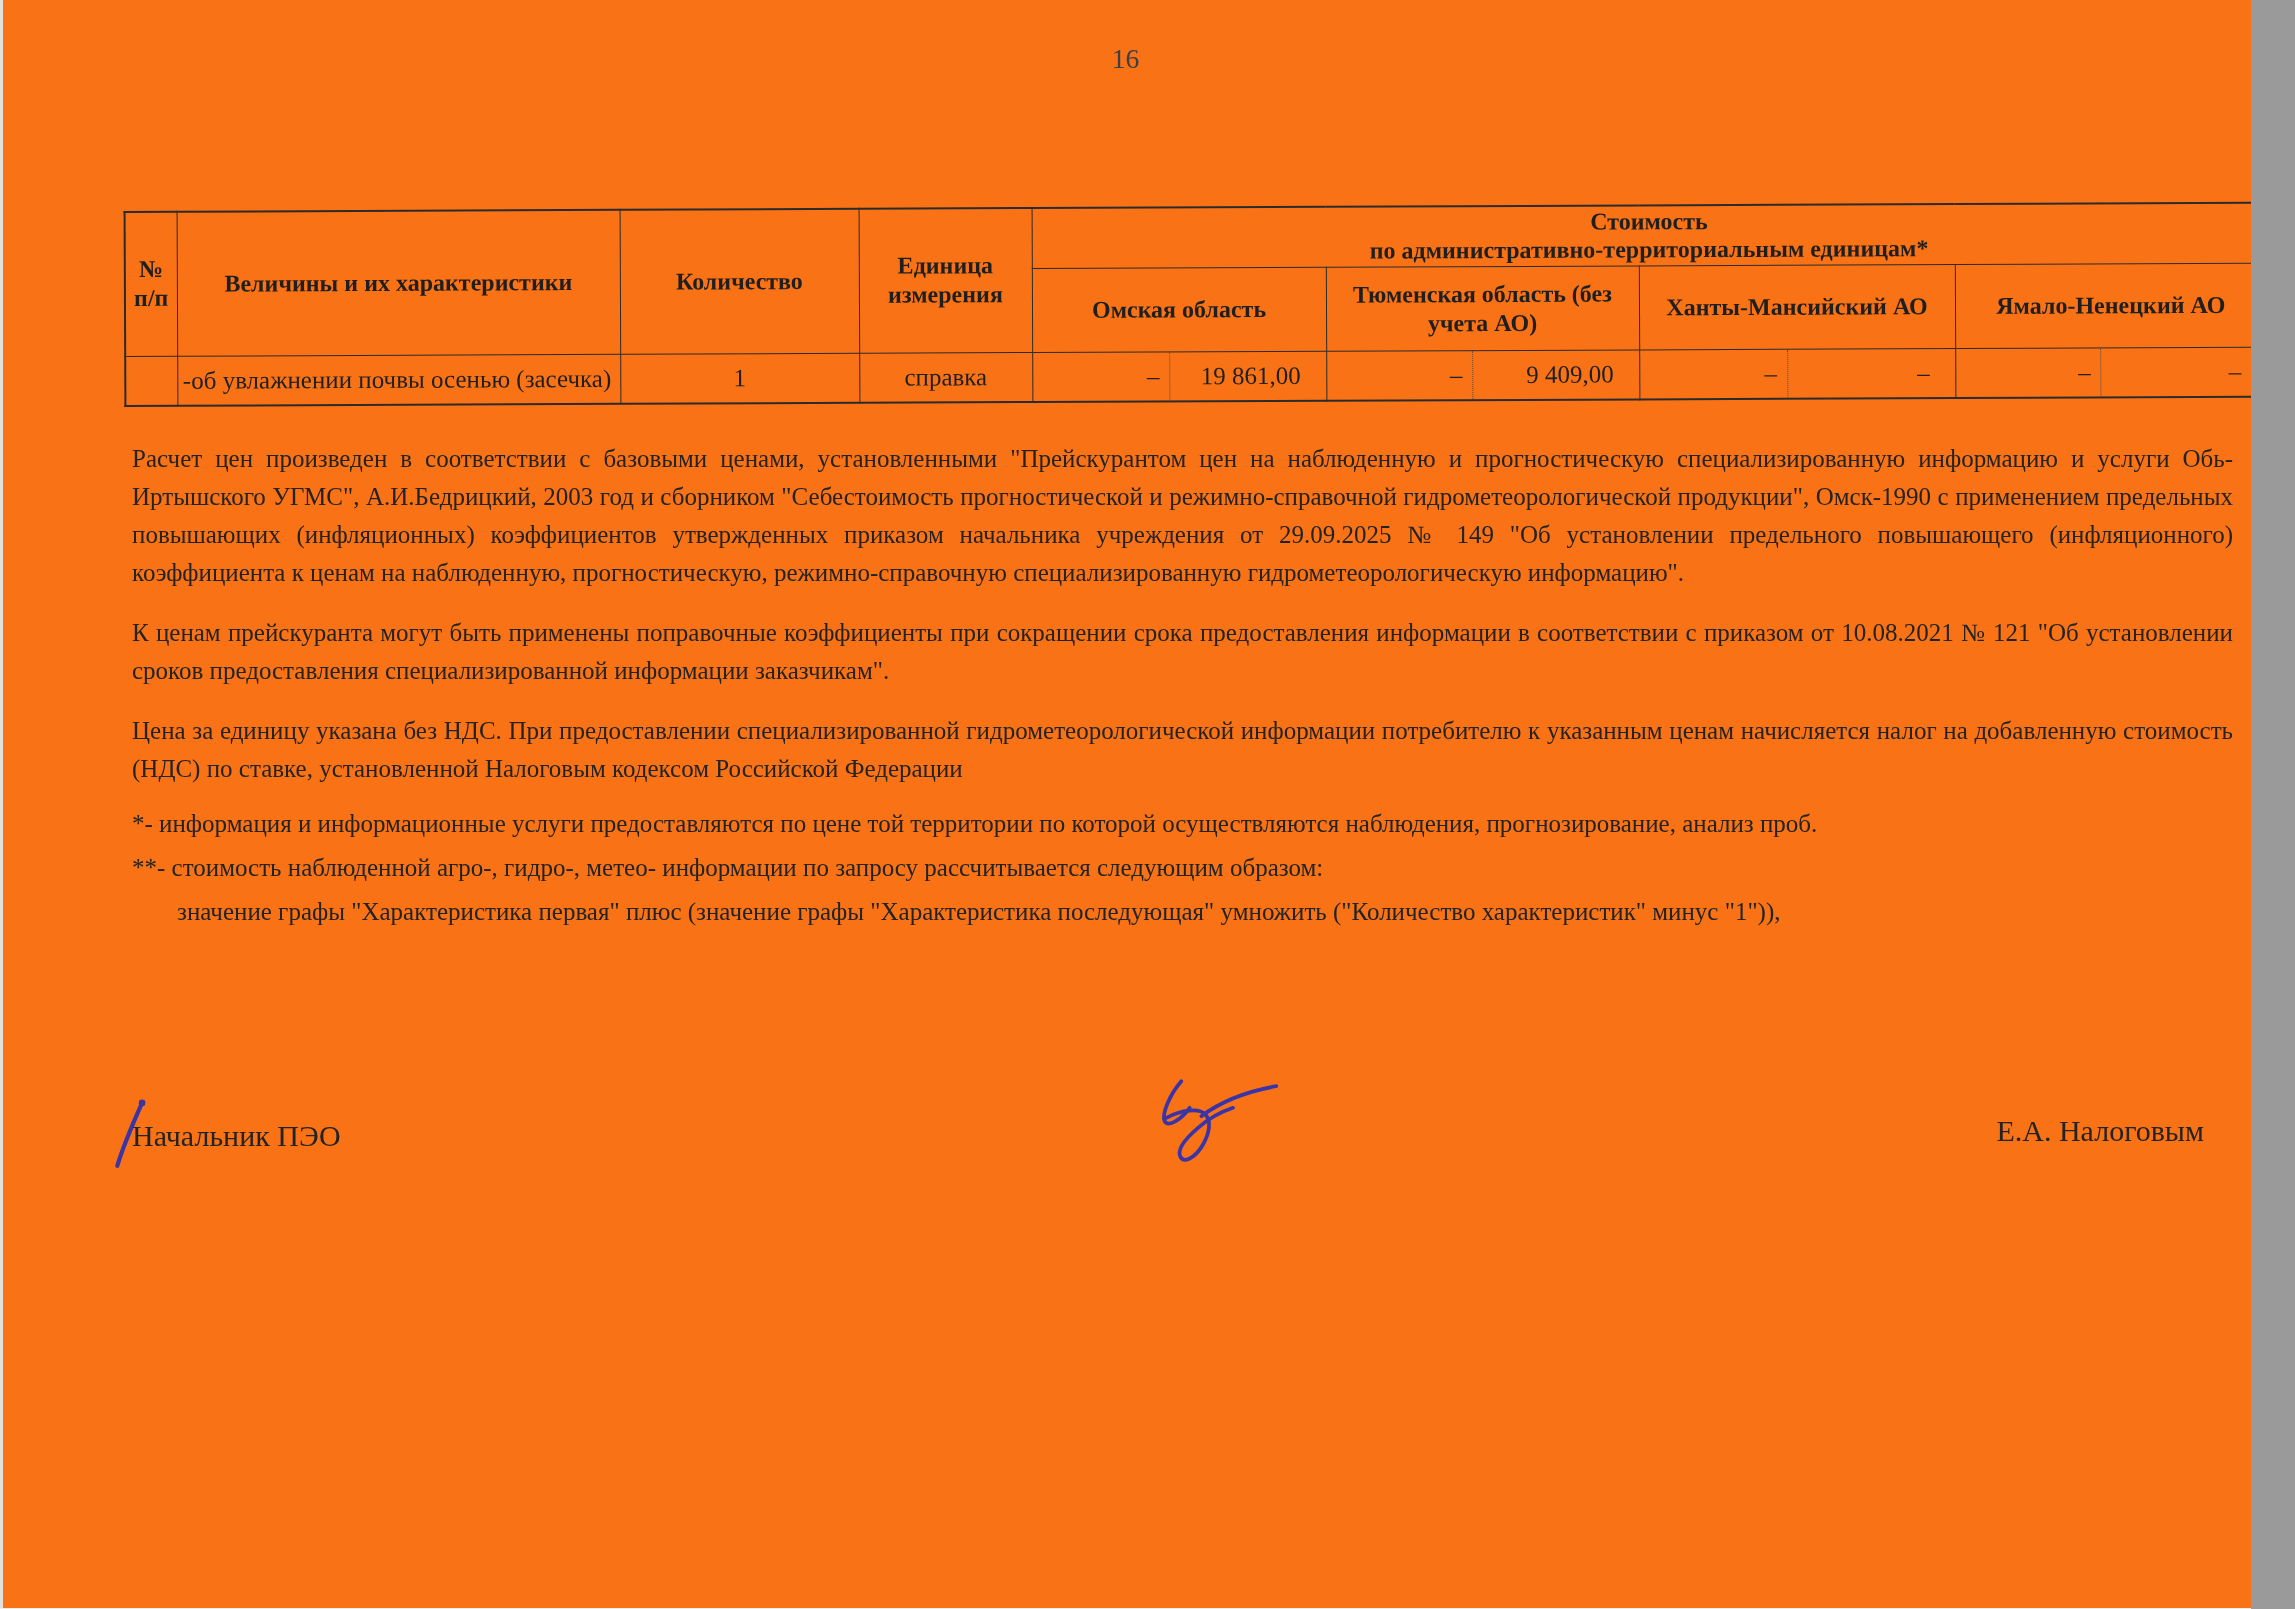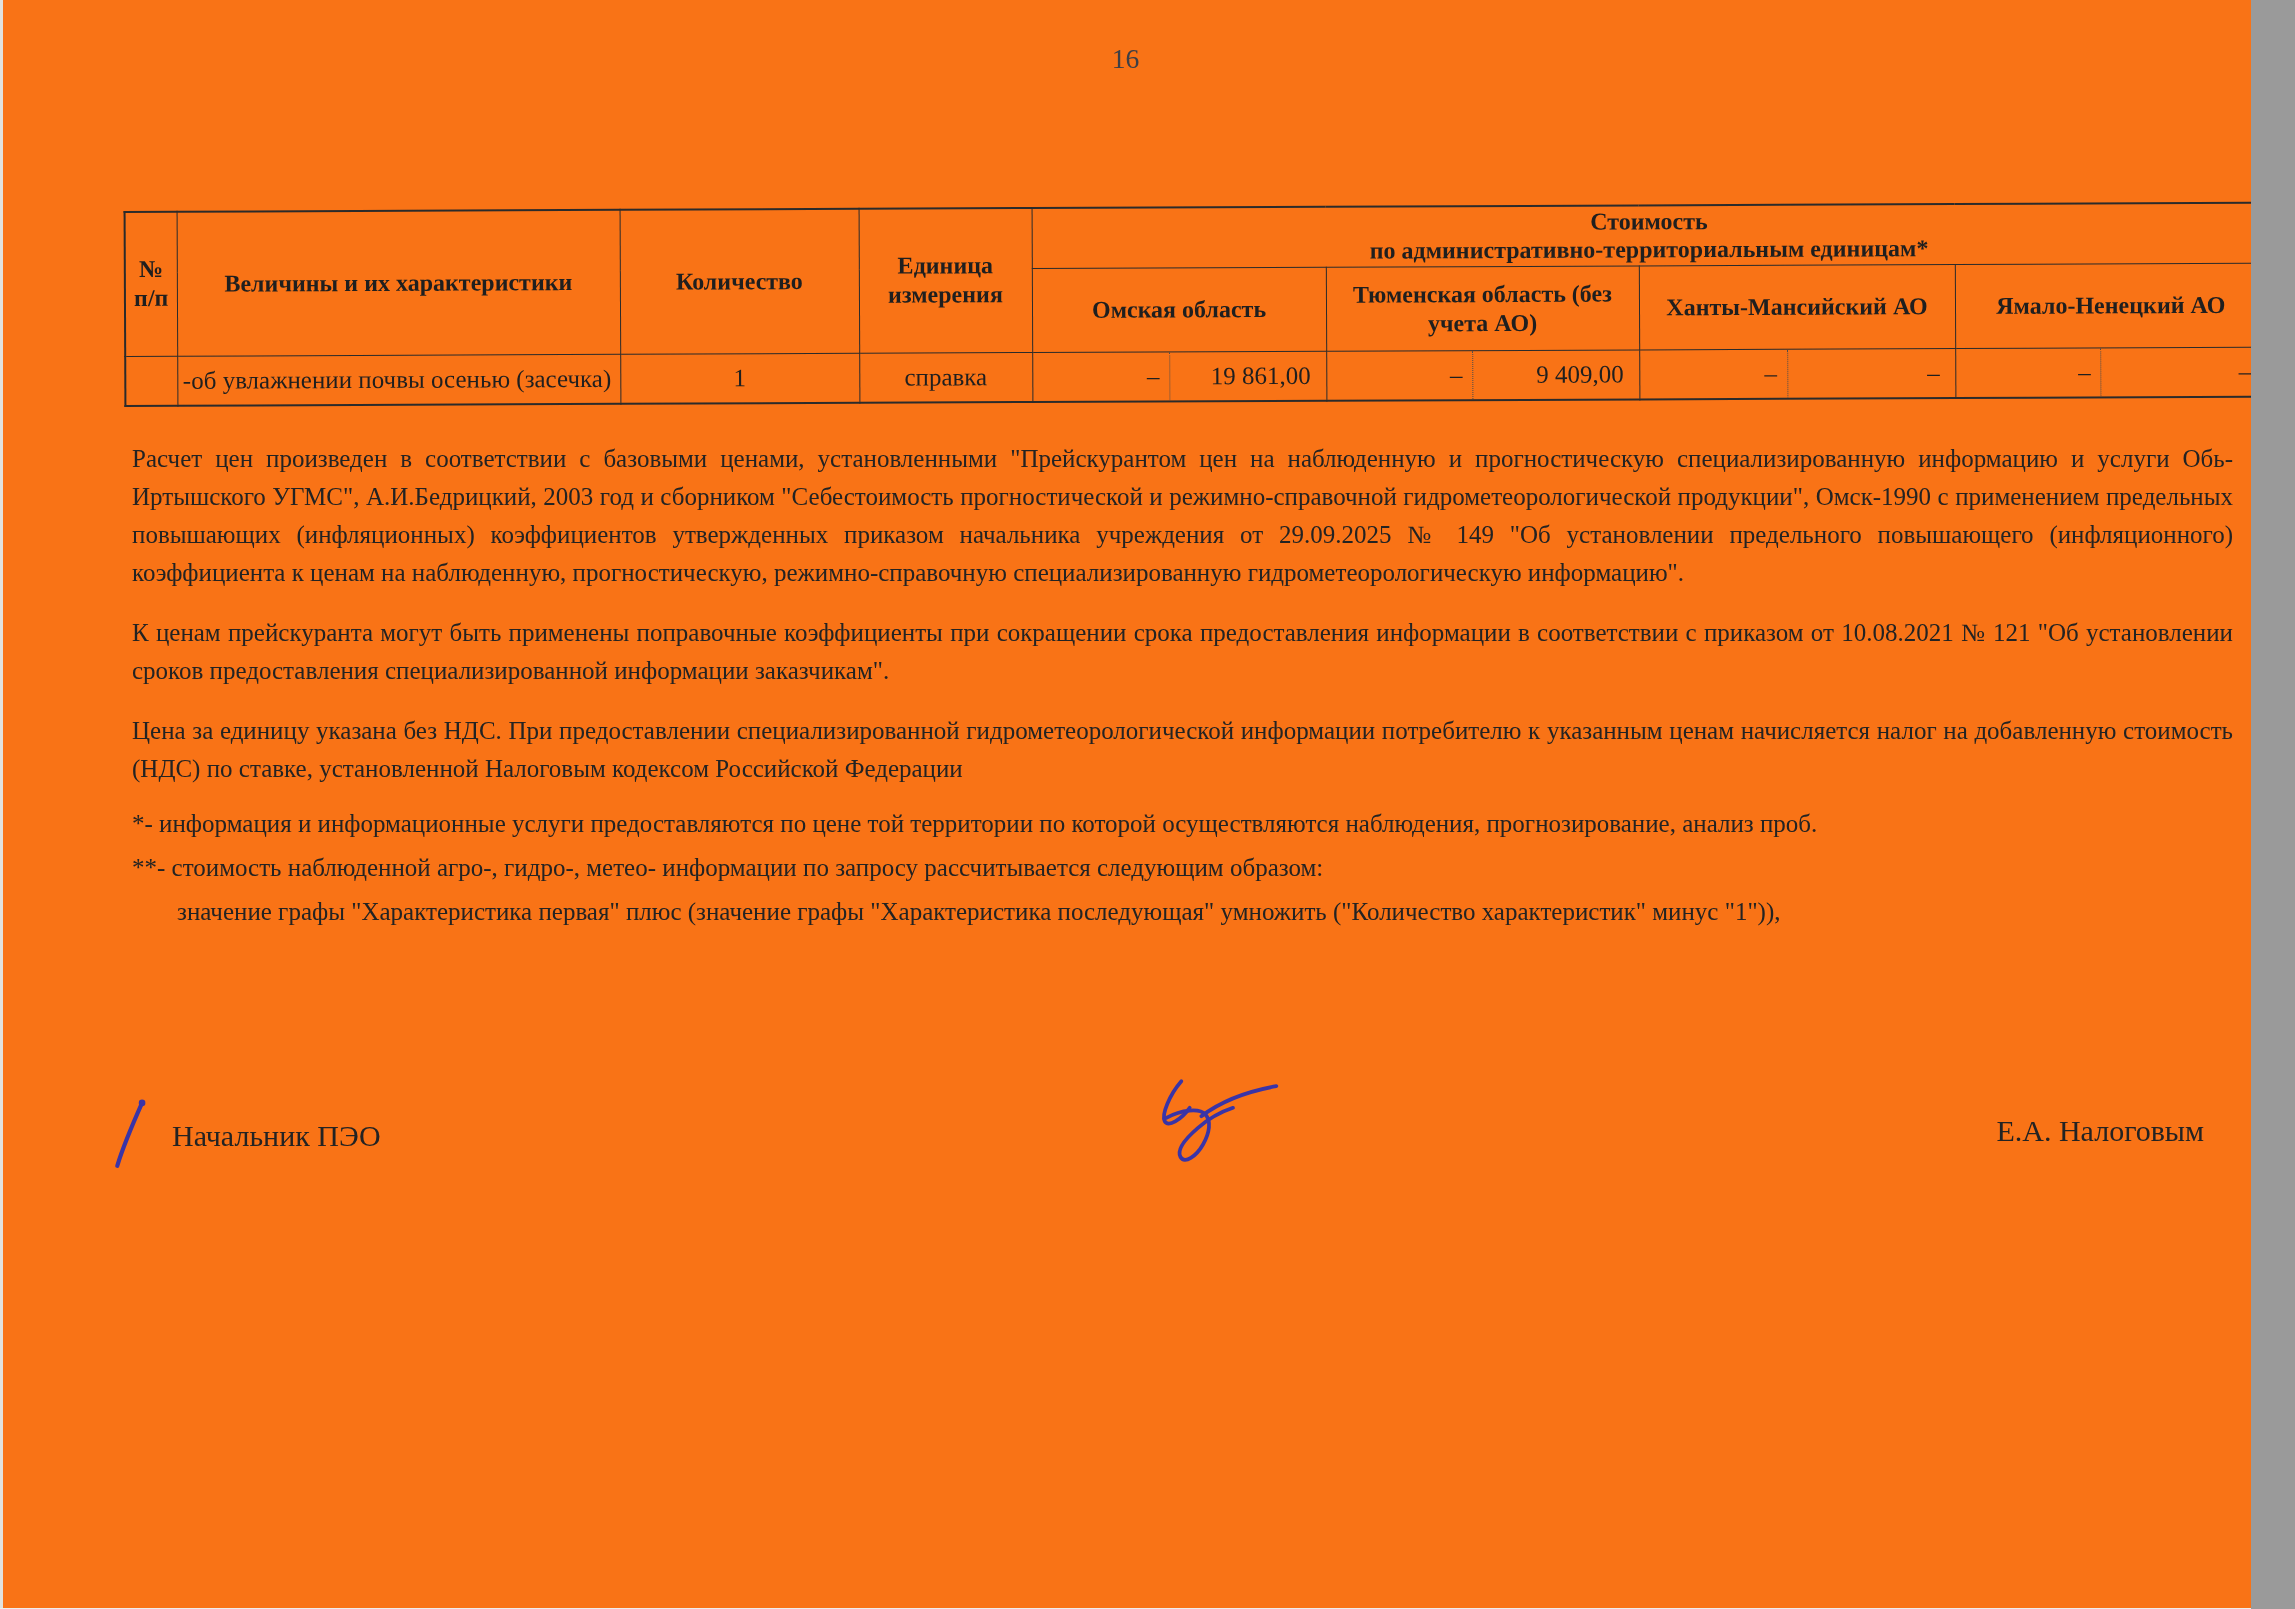--- a/index.html
+++ b/index.html
@@ -43,36 +43,36 @@
   td.cell-center{text-align:center;}
   td.costcell{padding:0;}
   .cost-inner{display:flex;height:48px;align-items:stretch;}
   .half-l{
     width:47%;border-right:1.7px dotted #4d4d4d;
     display:flex;align-items:center;justify-content:flex-end;
     padding-right:10px;box-sizing:border-box;
   }
   .half-r{
     flex:1;display:flex;align-items:center;justify-content:flex-end;
-    padding-right:15px;box-sizing:border-box;font-family:Liberation Serif, serif;
+    padding-right:25px;box-sizing:border-box;font-family:Liberation Serif, serif;
   }
 
   
   .notes{position:absolute;left:132px;top:440px;width:2117px;}
   .note-title{font-size:27px;margin:0 0 22px 0;}
   .notes p.para{
     font-size:25px;line-height:38px;margin:0 16px 22px 0;
     text-align:justify;
   }
   .footnotes{margin-top:22px;}
   .footnotes p{font-size:25px;line-height:28px;margin:0 0 16px 0;}
   .footnotes p.indent{padding-left:45px;}
 
   
-  .sig-title{position:absolute;left:132px;top:1119px;font-size:30px;margin-left:40px;}
+  .sig-title{position:absolute;left:132px;top:1119px;font-size:30px;}
   .sig-name{position:absolute;right:47px;top:1114px;font-size:30px;}
   .sig-tick{position:absolute;left:109px;top:1096px;}
   .sig-image{position:absolute;left:1153px;top:1071px;}
 </style>
 </head>
 <body>
 
 <div class="page">
   <div class="scan-edge-left"></div>
   <div class="scan-edge-bottom"></div>

